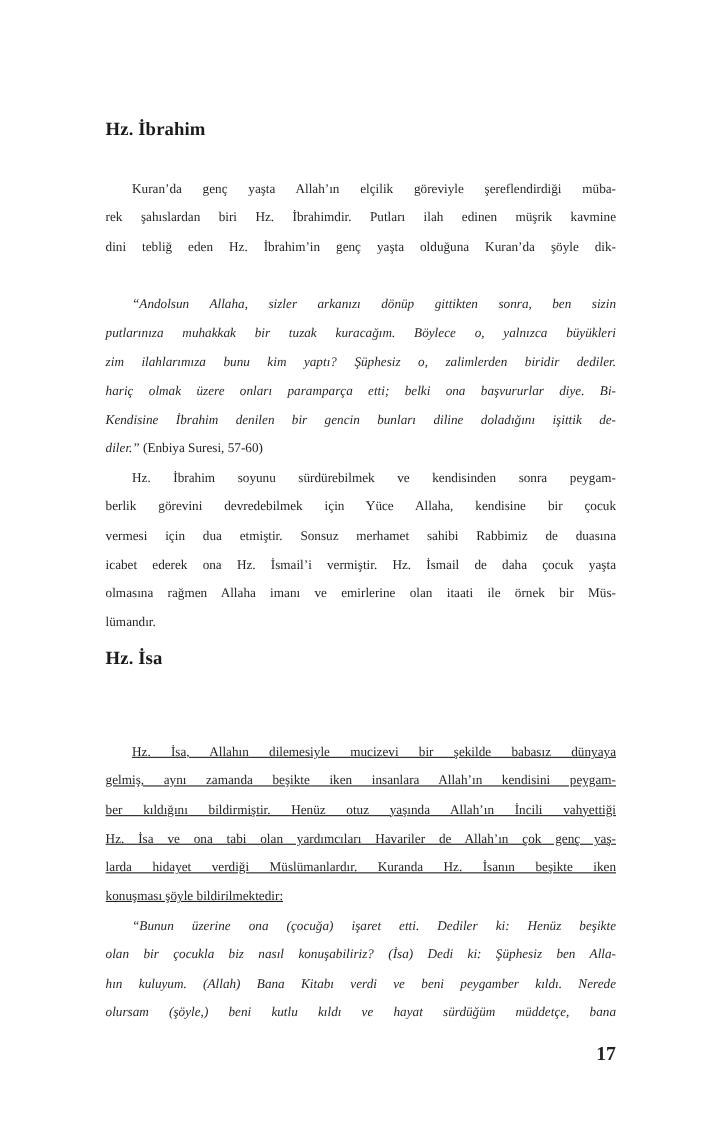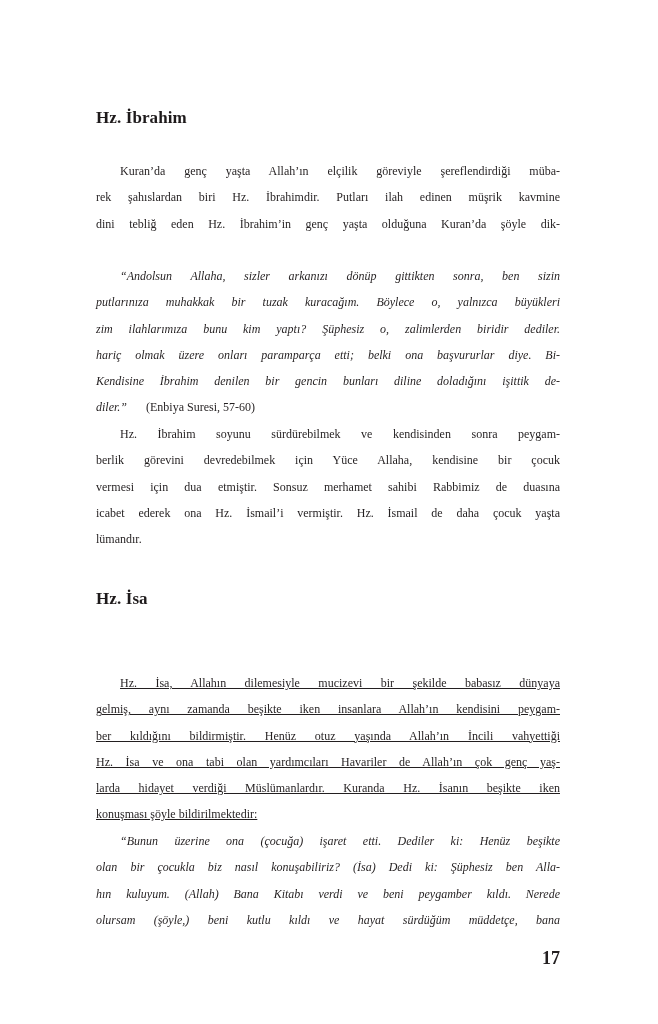--- a/index.html
+++ b/index.html
@@ -37,28 +37,29 @@
     <span class="line j">rek şahıslardan biri Hz. İbrahimdir. Putları ilah edinen müşrik kavmine</span>
     <span class="line j">dini tebliğ eden Hz. İbrahim’in genç yaşta olduğuna Kuran’da şöyle dik-</span>
   </div>
 
   <div class="block it" style="top:263px;">
     <span class="line j indent">“Andolsun Allaha, sizler arkanızı dönüp gittikten sonra, ben sizin</span>
     <span class="line j">putlarınıza muhakkak bir tuzak kuracağım. Böylece o, yalnızca büyükleri</span>
     <span class="line j">zim ilahlarımıza bunu kim yaptı? Şüphesiz o, zalimlerden biridir dediler.</span>
     <span class="line j">hariç olmak üzere onları paramparça etti; belki ona başvururlar diye. Bi-</span>
     <span class="line j">Kendisine İbrahim denilen bir gencin bunları diline doladığını işittik de-</span>
-    <span class="line"><span>diler.”</span><span style="font-style:normal;margin-left:16px;"> (Enbiya Suresi, 57-60)</span></span>
+    <span class="line"><span>diler.”</span><span style="font-style:normal;"> (Enbiya Suresi, 57-60)</span></span>
   </div>
 
   <div class="block" style="top:421px;">
     <span class="line j indent">Hz. İbrahim soyunu sürdürebilmek ve kendisinden sonra peygam-</span>
     <span class="line j">berlik görevini devredebilmek için Yüce Allaha, kendisine bir çocuk</span>
     <span class="line j">vermesi için dua etmiştir. Sonsuz merhamet sahibi Rabbimiz de duasına</span>
     <span class="line j">icabet ederek ona Hz. İsmail’i vermiştir. Hz. İsmail de daha çocuk yaşta</span>
+    <span class="line j">olmasına rağmen Allaha imanı ve emirlerine olan itaati ile örnek bir Müs-</span>
     <span class="line">lümandır.</span>
   </div>
 
   <div class="heading" style="top:589px;">Hz. İsa</div>
 
   <div class="block" style="top:670px;text-decoration:underline;">
     <span class="line j indent">Hz. İsa, Allahın dilemesiyle mucizevi bir şekilde babasız dünyaya</span>
     <span class="line j">gelmiş, aynı zamanda beşikte iken insanlara Allah’ın kendisini peygam-</span>
     <span class="line j">ber kıldığını bildirmiştir. Henüz otuz yaşında Allah’ın İncili vahyettiği</span>
     <span class="line j">Hz. İsa ve ona tabi olan yardımcıları Havariler de Allah’ın çok genç yaş-</span>

